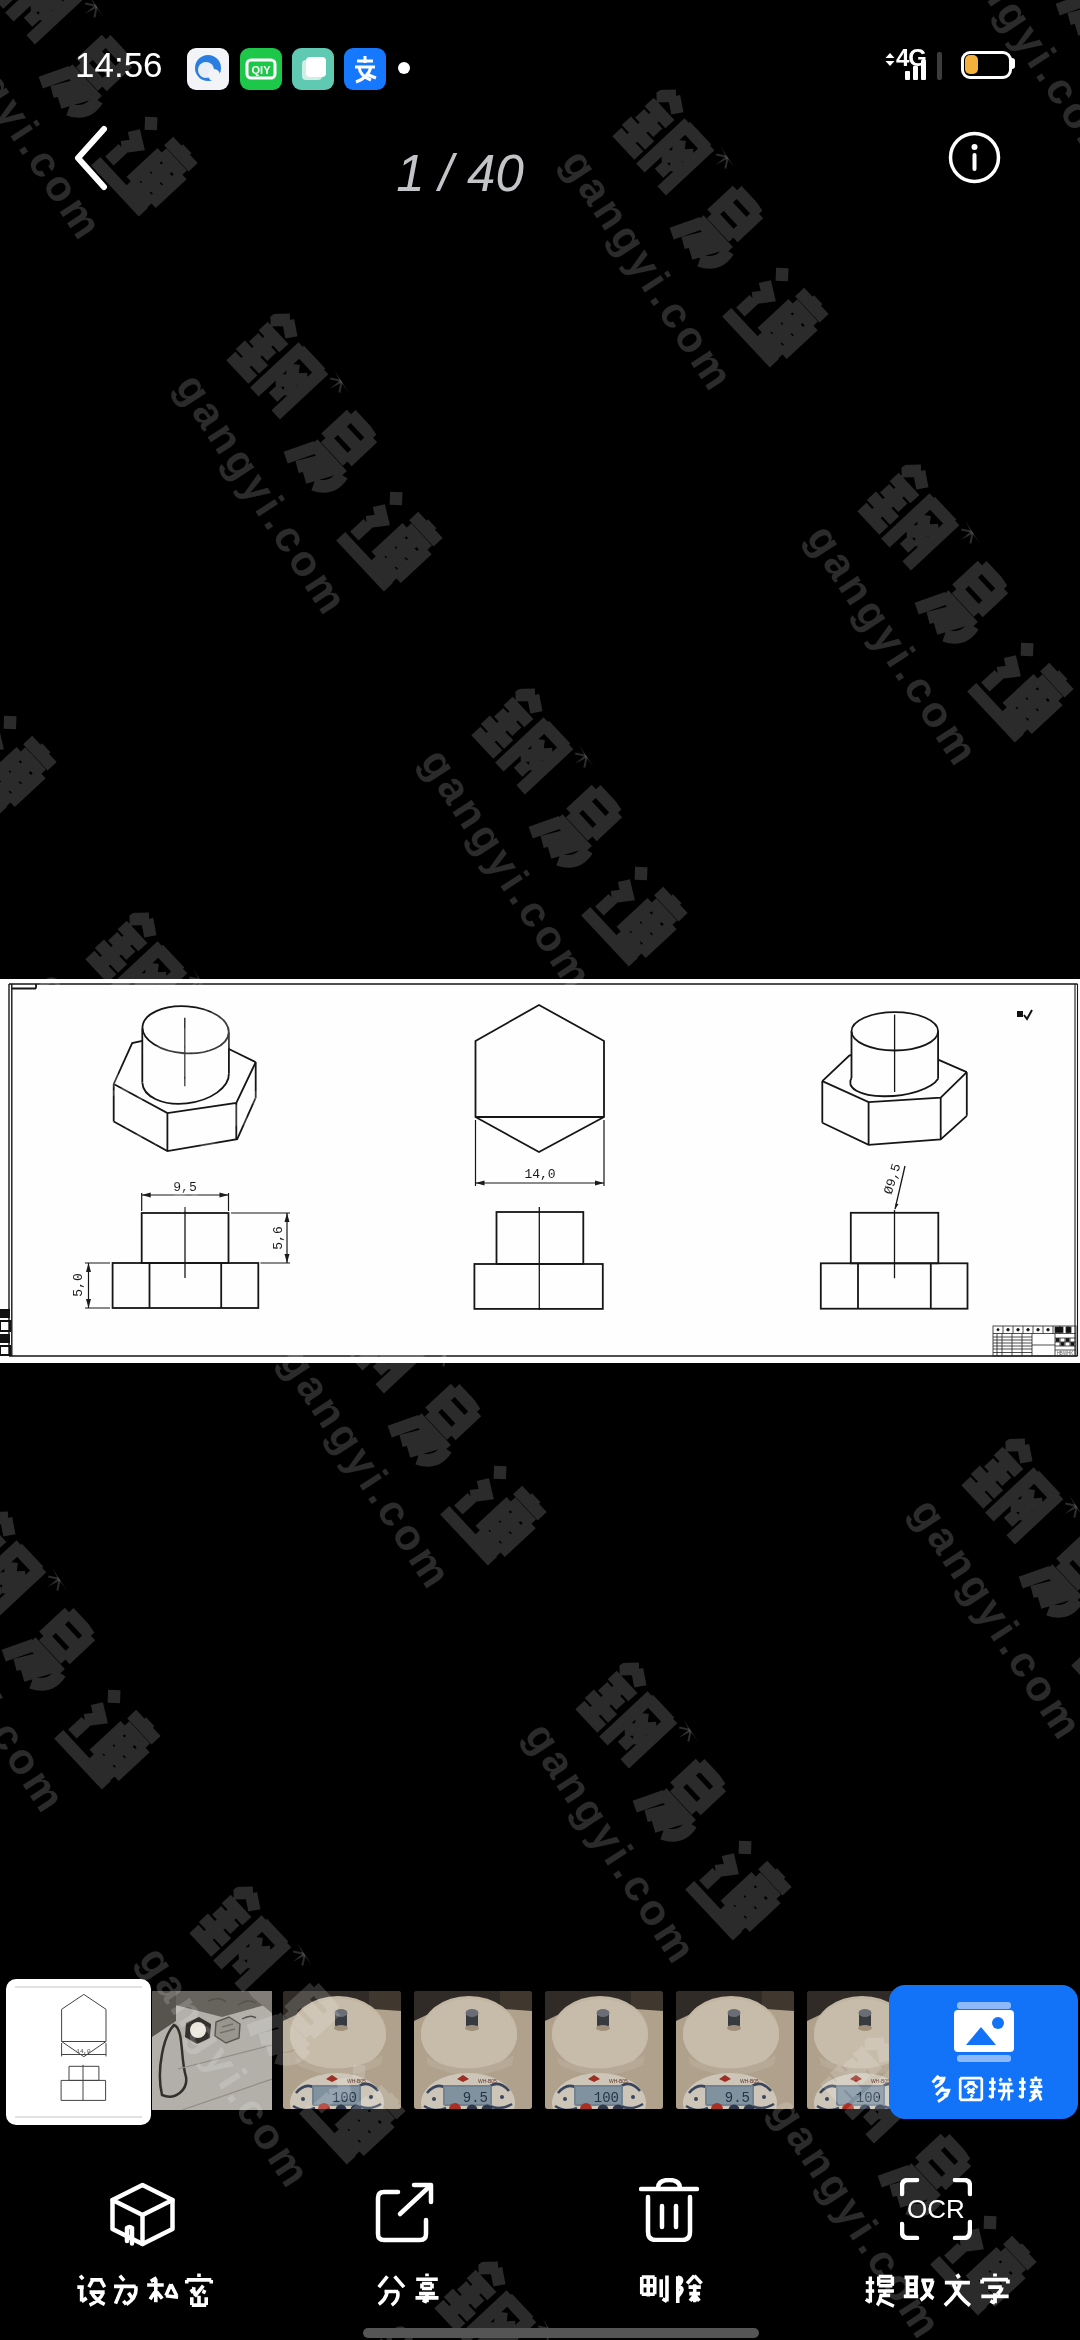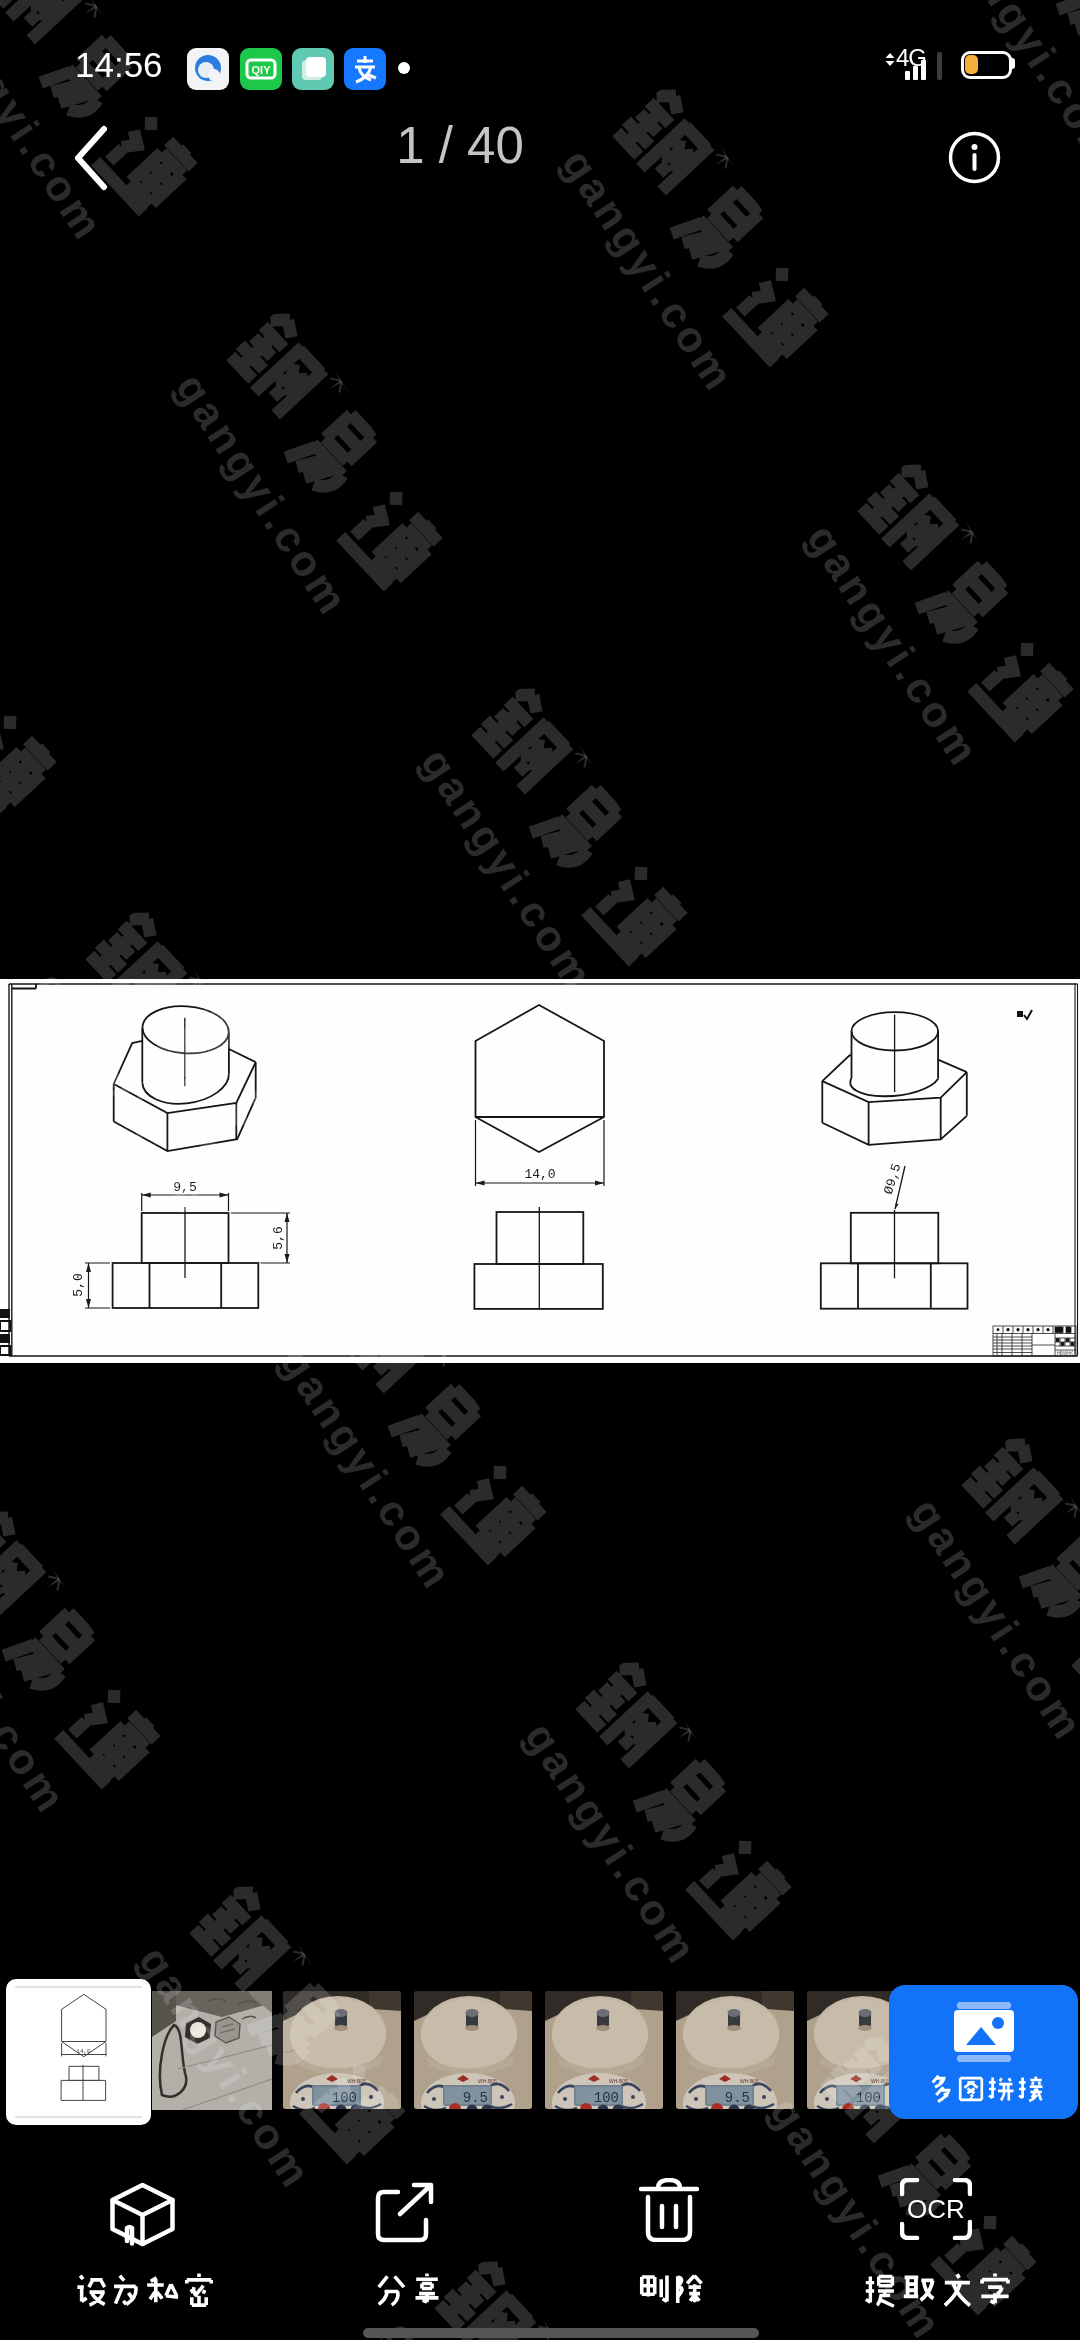--- a/index.html
+++ b/index.html
@@ -213,36 +213,36 @@
     <path d="M21,8 V15 M13,13 H29 M11,19 H31 M15,19 Q16,28 27,32 M27,19 Q24,30 12,34 M22,26 L32,30" stroke="#fff" stroke-width="3" fill="none"></path>
   </svg>
 
 <div class="abs" style="left:398px;top:62px;width:12px;height:12px;border-radius:6px;background:#fff;"></div>
 
 <svg class="abs" style="left:885px;top:53px" width="10" height="13" viewBox="0 0 10 13">
     <path d="M5,0 L9.5,5 H0.5 Z" fill="#fff"></path>
     <path d="M5,13 L0.5,8 H9.5 Z" fill="#fff"></path>
   </svg>
 
-<div class="abs" style="left:896px;top:44px;font-size:24px;font-weight:normal;color:#fff;letter-spacing:-1px;">4G</div>
+<div class="abs" style="left:896px;top:44px;font-size:24px;font-weight:bold;color:#fff;letter-spacing:-1px;">4G</div>
 
 <div class="abs" style="left:905px;top:71px;width:4.5px;height:9px;background:#fff;border-radius:1px"></div>
 <div class="abs" style="left:913px;top:66px;width:4.5px;height:14px;background:#fff;border-radius:1px"></div>
 <div class="abs" style="left:921px;top:60px;width:4.5px;height:20px;background:#fff;border-radius:1px"></div>
 <div class="abs" style="left:937px;top:52px;width:5px;height:28px;background:#3c3c3c;border-radius:2px"></div>
 
 <div class="abs" style="left:961px;top:51px;width:45px;height:22px;border:3px solid #fff;border-radius:9px;"></div>
 <div class="abs" style="left:965px;top:55px;width:13px;height:19px;background:#f3b13c;border-radius:5px;"></div>
 <div class="abs" style="left:1011px;top:58px;width:4px;height:11px;background:#fff;border-radius:0 3px 3px 0;"></div>
 
 <svg class="abs" style="left:70px;top:125px" width="45" height="66" viewBox="0 0 45 66">
     <path d="M34,4 L8,33 L34,62" fill="none" stroke="#fff" stroke-width="6" stroke-linecap="round" stroke-linejoin="round"></path>
   </svg>
 
-<div class="abs" style="left:0;top:116px;width:920px;text-align:center;font-size:51px;color:#c2c4c7;">1 / 40</div>
+<div class="abs" style="left:0;top:144px;width:920px;text-align:center;font-size:51px;color:#c2c4c7;font-style:italic;">1 / 40</div>
 
 <svg class="abs" style="left:947px;top:130px" width="55" height="55" viewBox="0 0 55 55">
     <circle cx="27.5" cy="27.5" r="24" fill="none" stroke="#fff" stroke-width="3.5"></circle>
     <circle cx="27.5" cy="17" r="3" fill="#fff"></circle>
     <rect x="25.5" y="23" width="4" height="18" rx="2" fill="#fff"></rect>
   </svg>
 
 <svg class="abs" style="left:0;top:979px" width="1080" height="384" viewBox="0 0 1080 384">
 <g stroke="#161616" stroke-width="1.8" fill="none">
 

